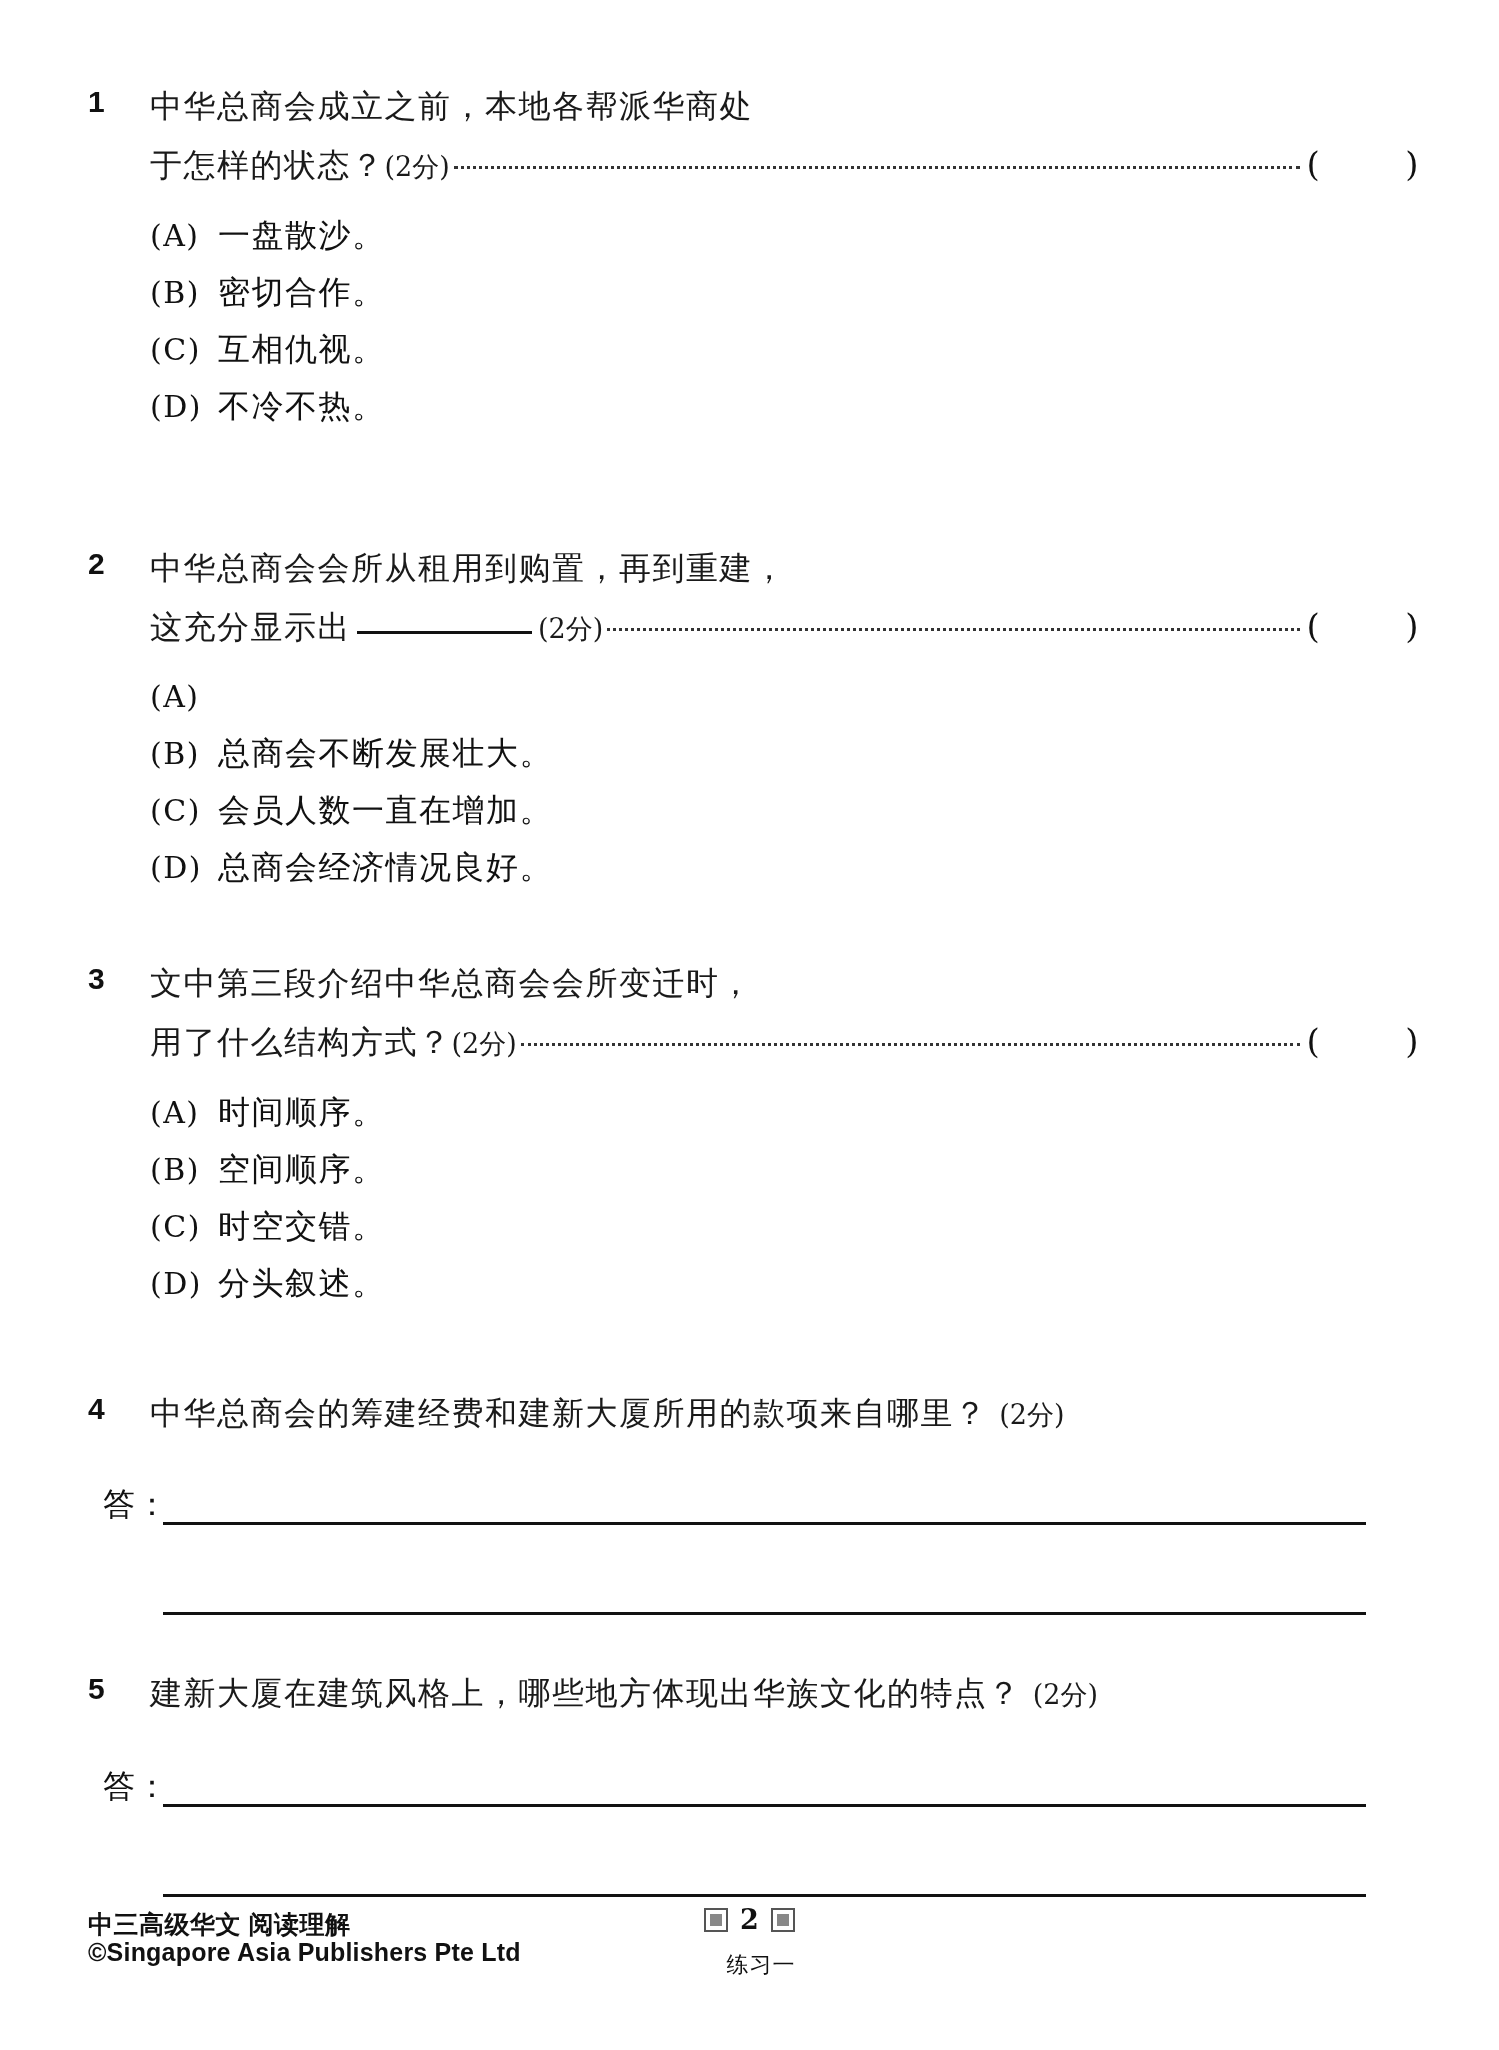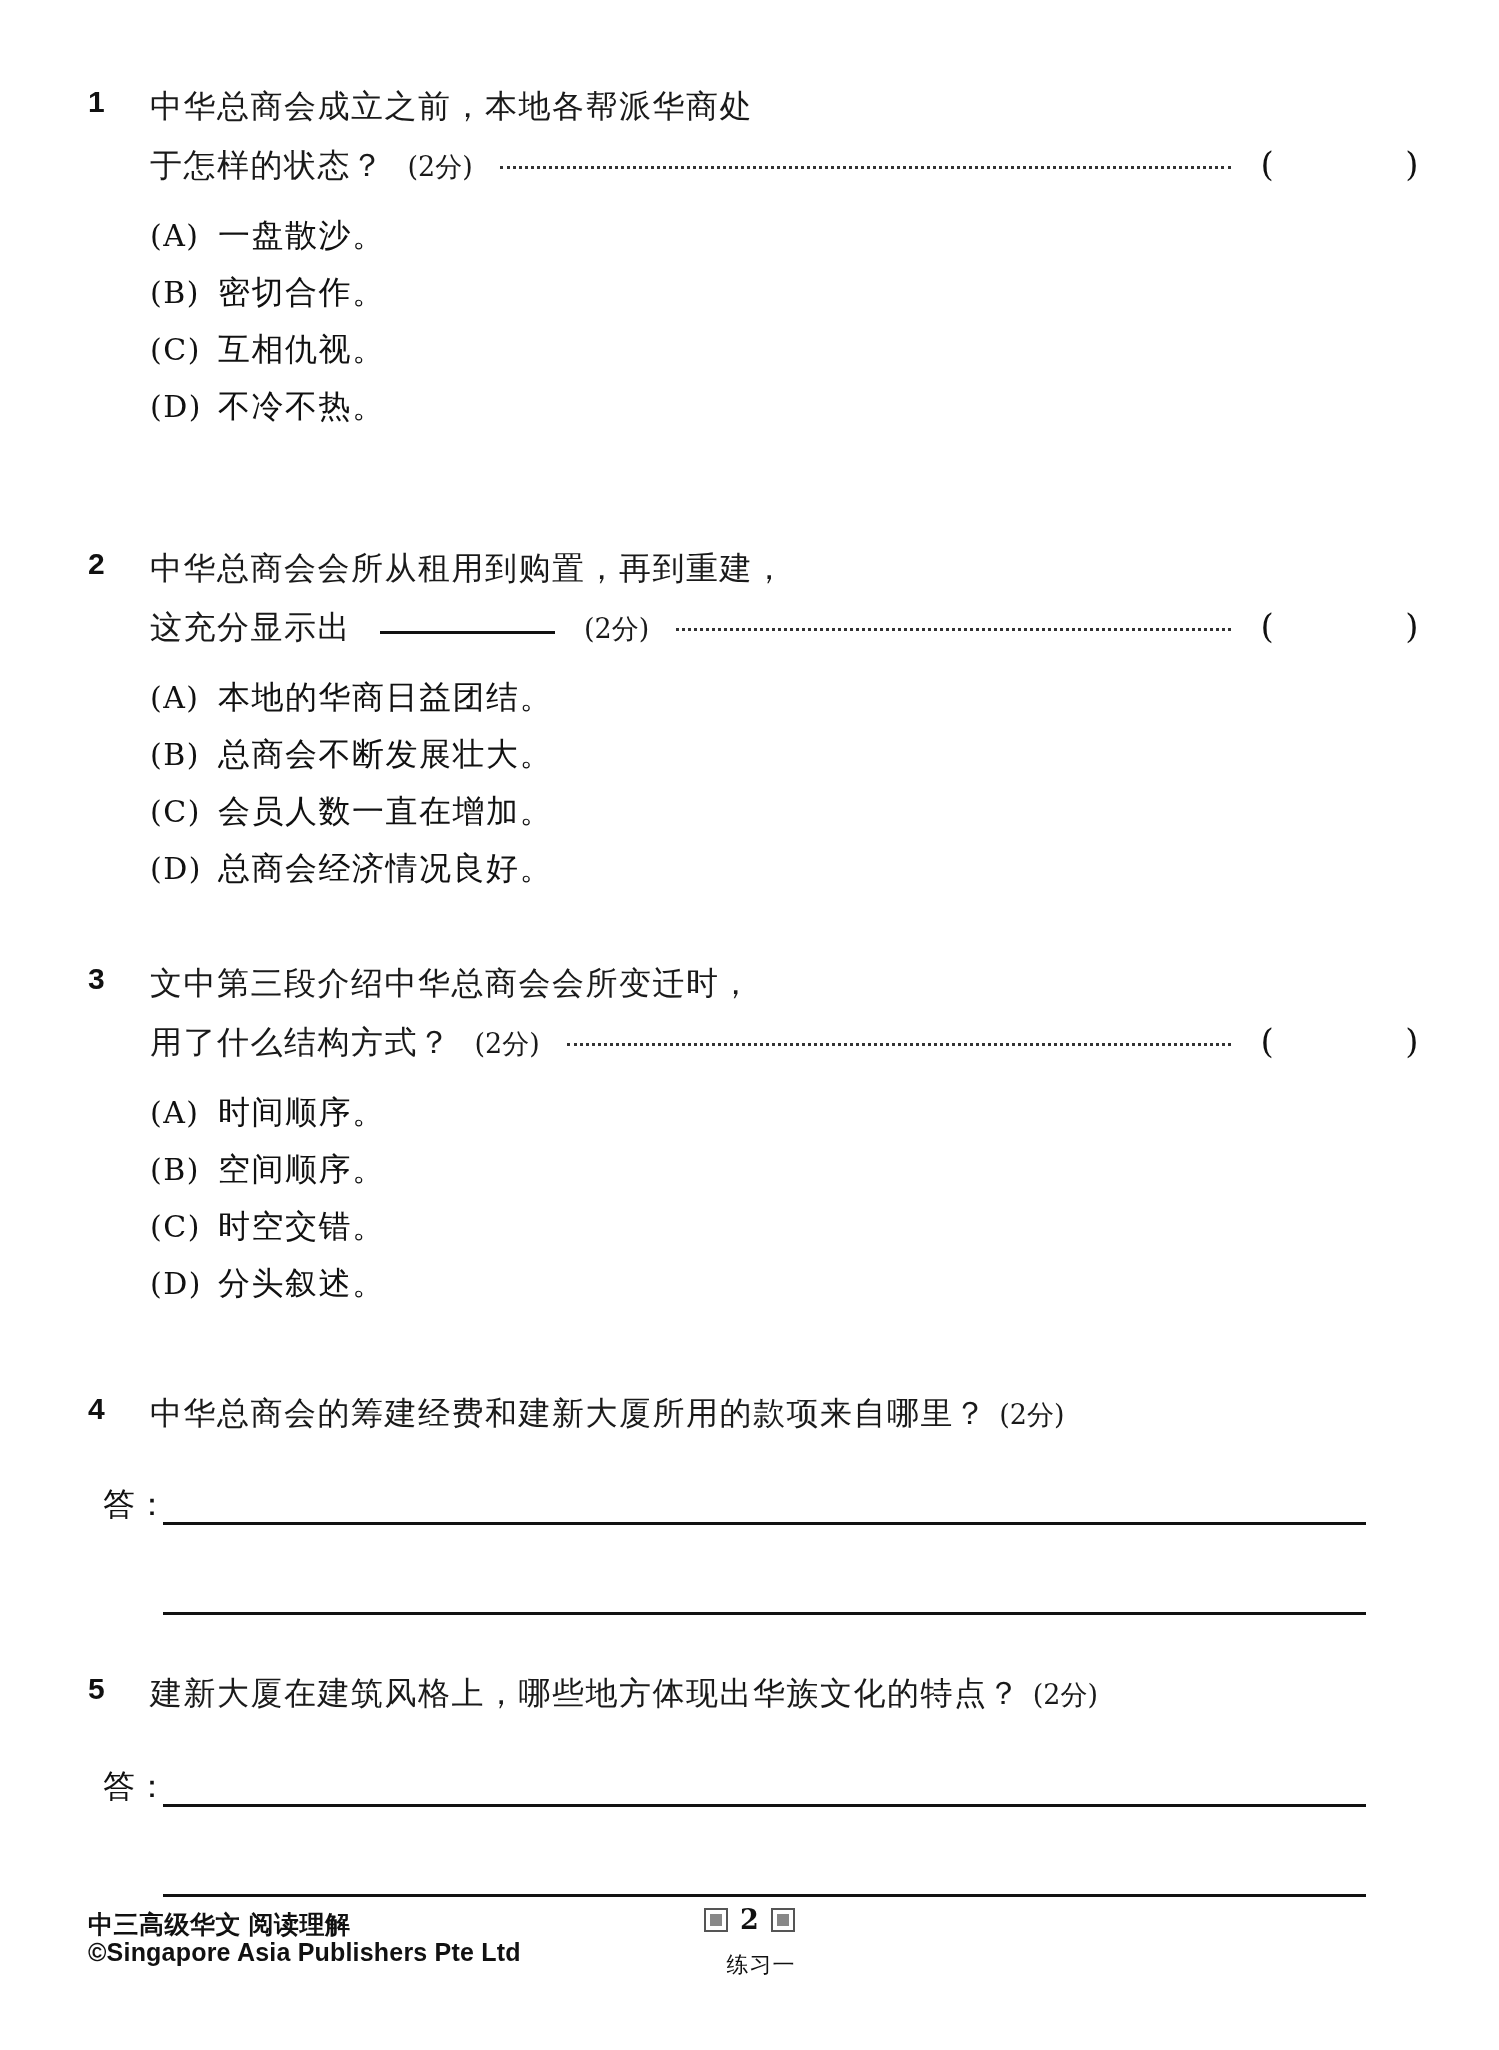--- a/index.html
+++ b/index.html
@@ -58,21 +58,20 @@
     font-family: "DejaVu Serif", serif;
     font-size: 27px;
     letter-spacing: 0;
   }
 
   
   .leader-row {
     display: flex;
     align-items: baseline;
     white-space: nowrap;
-    gap: 23px;
   }
   .leader-text { flex: 0 0 auto; }
   .leader-dots {
     flex: 1 1 auto;
     margin: 0 6px 0 4px;
     position: relative;
     top: -7px;
     border-bottom: 3px dotted #333;
     height: 0;
   }
@@ -253,21 +252,20 @@
         <span class="blank"></span>
         <span class="leader-text marks">(2分)</span>
         <span class="leader-dots"></span>
         <span class="bracket-open">(</span>
         <span class="bracket-gap"></span>
         <span class="bracket-close">)</span>
       </div>
       <div class="options">
         <div class="option">
           <span class="opt-label">(A)</span>
-          <span class="opt-text">本地的华商日益团结。</span>
         </div>
         <div class="option">
           <span class="opt-label">(B)</span>
           <span class="opt-text">总商会不断发展壮大。</span>
         </div>
         <div class="option">
           <span class="opt-label">(C)</span>
           <span class="opt-text">会员人数一直在增加。</span>
         </div>
         <div class="option">

